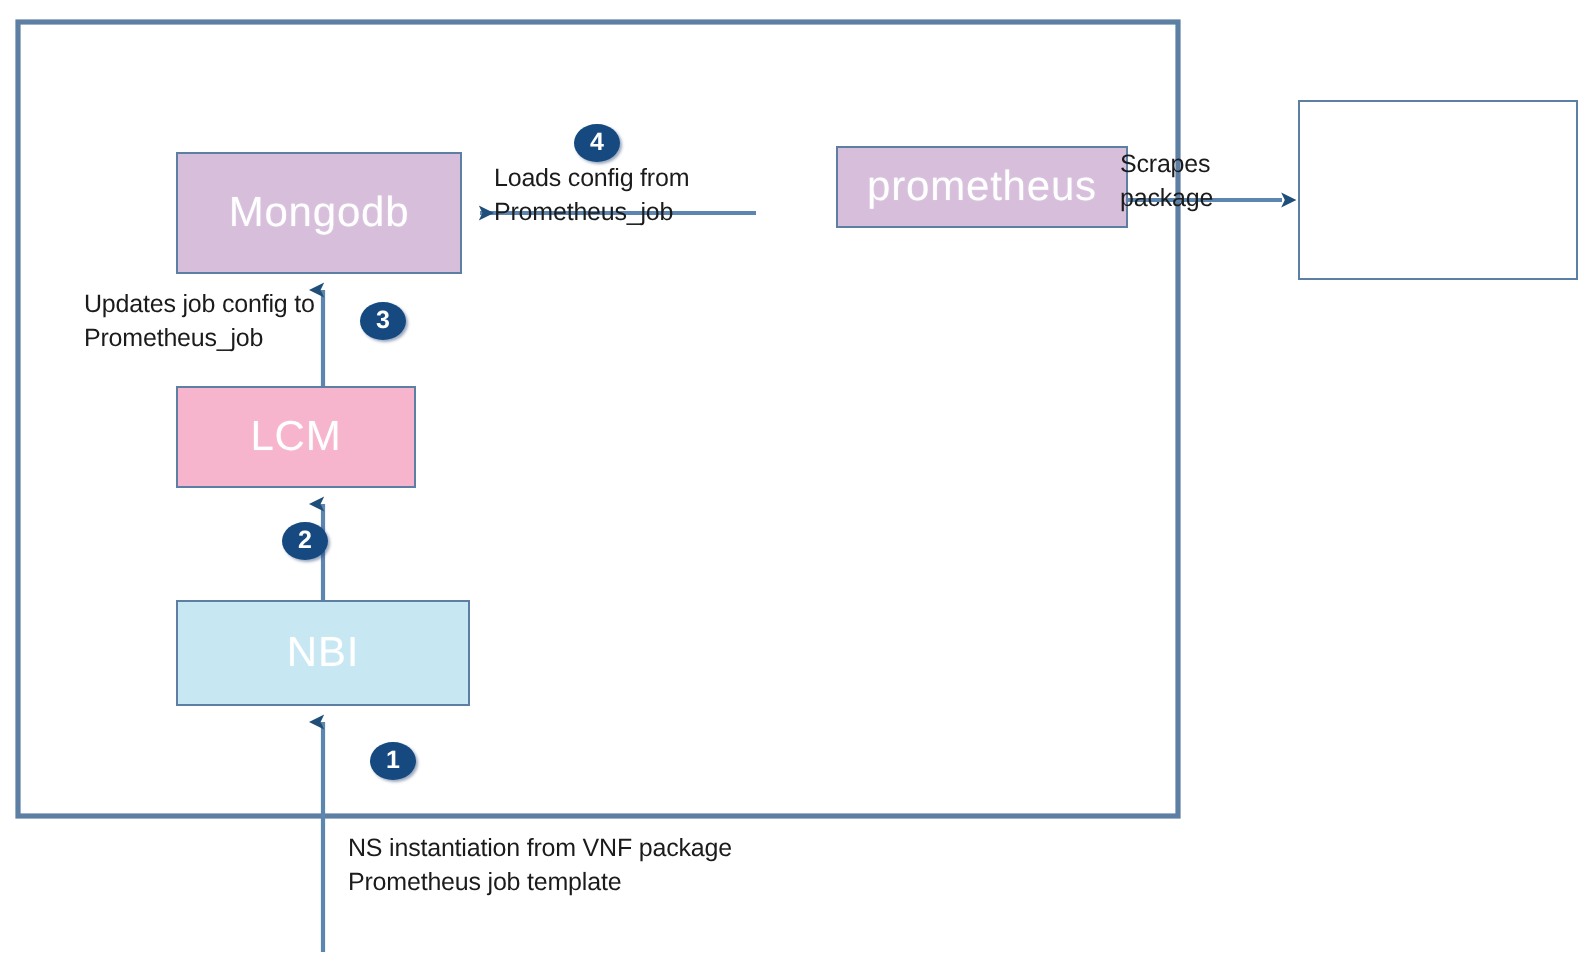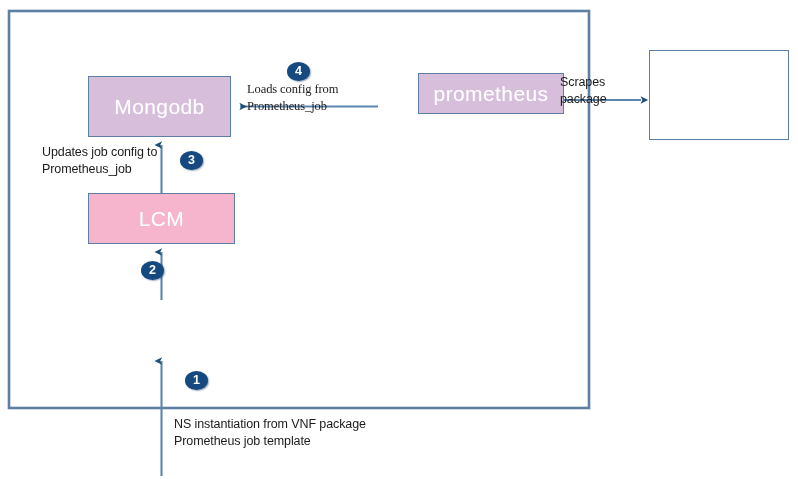--- a/index.html
+++ b/index.html
@@ -45,40 +45,40 @@
   #box-mongodb {
     left: 88px; top: 76px; width: 143px; height: 61px;
     background: #d7bfdc;
   }
   #box-prometheus {
     left: 378px; top: 73px; width: 146px; height: 41px;
     background: #d7bfdc;
     margin-left: 40px;
   }
   #box-lcm {
-    left: 88px; top: 193px; width: 147px; height: 51px;
+    left: 88px; top: 193px; width: 120px; height: 51px;
     background: #f6b5cd;
   }
   #box-nbi {
     left: 88px; top: 300px; width: 147px; height: 53px;
     background: #c7e7f3;
   }
   #box-target {
     left: 649px; top: 50px; width: 140px; height: 90px;
     background: #ffffff;
   }
   .edge-label {
     position: absolute;
     color: #1b1b1b;
     font-size: 12.5px;
     line-height: 16.5px;
     white-space: pre;
     letter-spacing: -0.1px;
   }
-  #label-loads { left: 247px; top: 81px; font-family: Liberation Serif, serif; }
+  #label-loads { left: 247px; top: 81px; }
   #label-updates { left: 42px; top: 144px; }
   #label-scrapes { left: 560px; top: 74px; }
   #label-ns { left: 174px; top: 416px; }
   .step-badge {
     position: absolute;
     width: 23px;
     height: 19px;
     border-radius: 50%;
     background: #15497f;
     color: #ffffff;
@@ -131,20 +131,23 @@
   </div>
 
   <div class="node-box" id="box-prometheus">
     <span class="node-label">prometheus</span>
   </div>
 
   <div class="node-box" id="box-lcm">
     <span class="node-label">LCM</span>
   </div>
 
+  <div class="node-box" id="box-nbi">
+    <span class="node-label">NBI</span>
+  </div>
 
   <div class="node-box" id="box-target">
     <span class="node-label"></span>
   </div>
 
   <div class="edge-label" id="label-loads">Loads config from
 Prometheus_job</div>
   <div class="edge-label" id="label-updates">Updates job config to
 Prometheus_job</div>
   <div class="edge-label" id="label-scrapes">Scrapes

